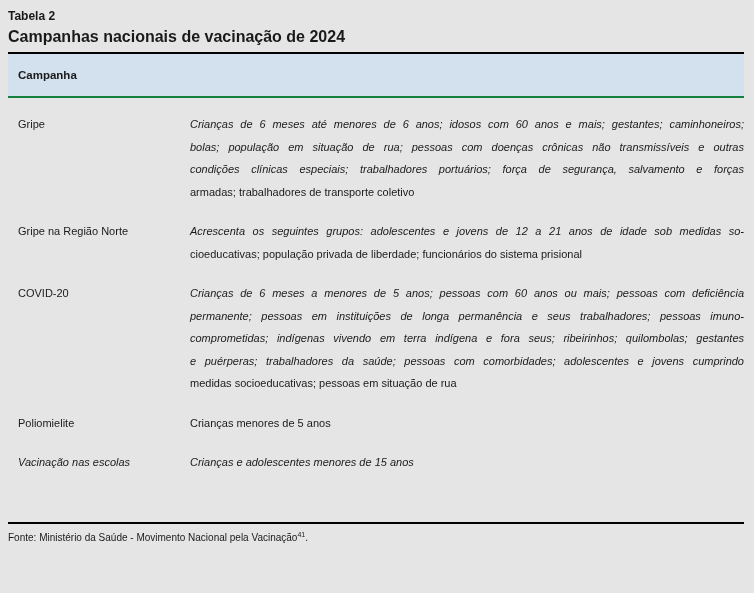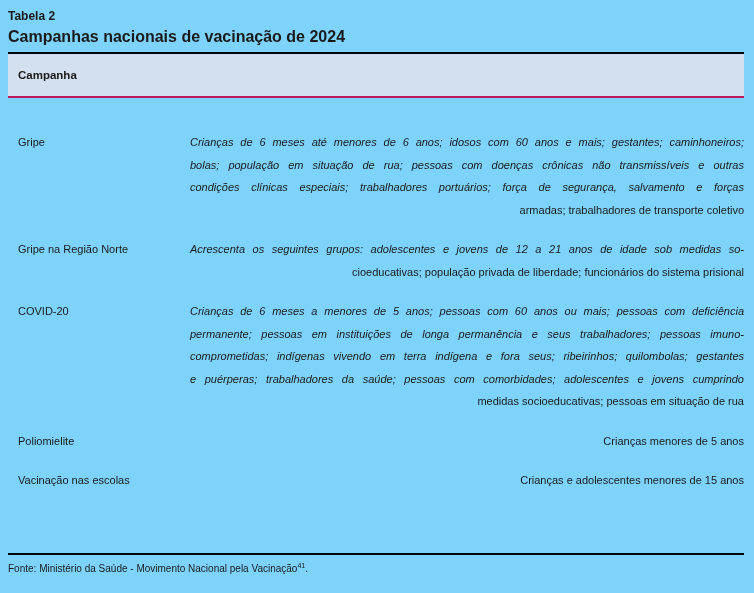--- a/index.html
+++ b/index.html
@@ -6,21 +6,21 @@
     margin: 0;
     padding: 0;
     background: #ffffff;
     font-family: "Liberation Sans", "DejaVu Sans", sans-serif;
     color: #1a1a1a;
   }
   .canvas {
     position: relative;
     width: 754px;
     height: 593px;
-    background: #7dd3fc;
+    background: #e5e5e5;
     overflow: hidden;
   }
   .page {
     position: absolute;
     left: 8px;
     top: 8px;
     width: 736px;
   }
   .title {
     font-size: 12px;
@@ -36,53 +36,54 @@
   .table {
     margin-top: 7px;
     border-top: 2px solid #000;
     border-bottom: 2px solid #000;
   }
   .thead {
     display: flex;
     align-items: center;
     height: 42px;
     background: #d3e0ed;
-    border-bottom: 2px solid #be185d;
+    border-bottom: 2px solid #15803d;
   }
   .th {
     font-size: 11.5px;
     font-weight: bold;
   }
   .col1 {
     flex: none;
     width: 182px;
     padding-left: 10px;
     box-sizing: border-box;
   }
   .col2 {
     flex: 1;
     min-width: 0;
   }
   .tbody {
-    padding-top: 33px;
+    padding-top: 15px;
     padding-bottom: 48px;
   }
   .trow {
     display: flex;
     margin-bottom: 17px;
   }
   .trow:last-child {
-    margin-bottom: 13px;
+    margin-bottom: 0;
+    font-style: italic;
   }
   .td {
     font-size: 11px;
     line-height: 22.5px;
   }
   .line {
-    text-align: right;
+    text-align: left;
   }
   .line.just {
     text-align: justify;
     text-align-last: justify;
     text-justify: inter-word;
     font-style: italic;
   }
   .footer {
     margin-top: 7px;
     font-size: 10px;

